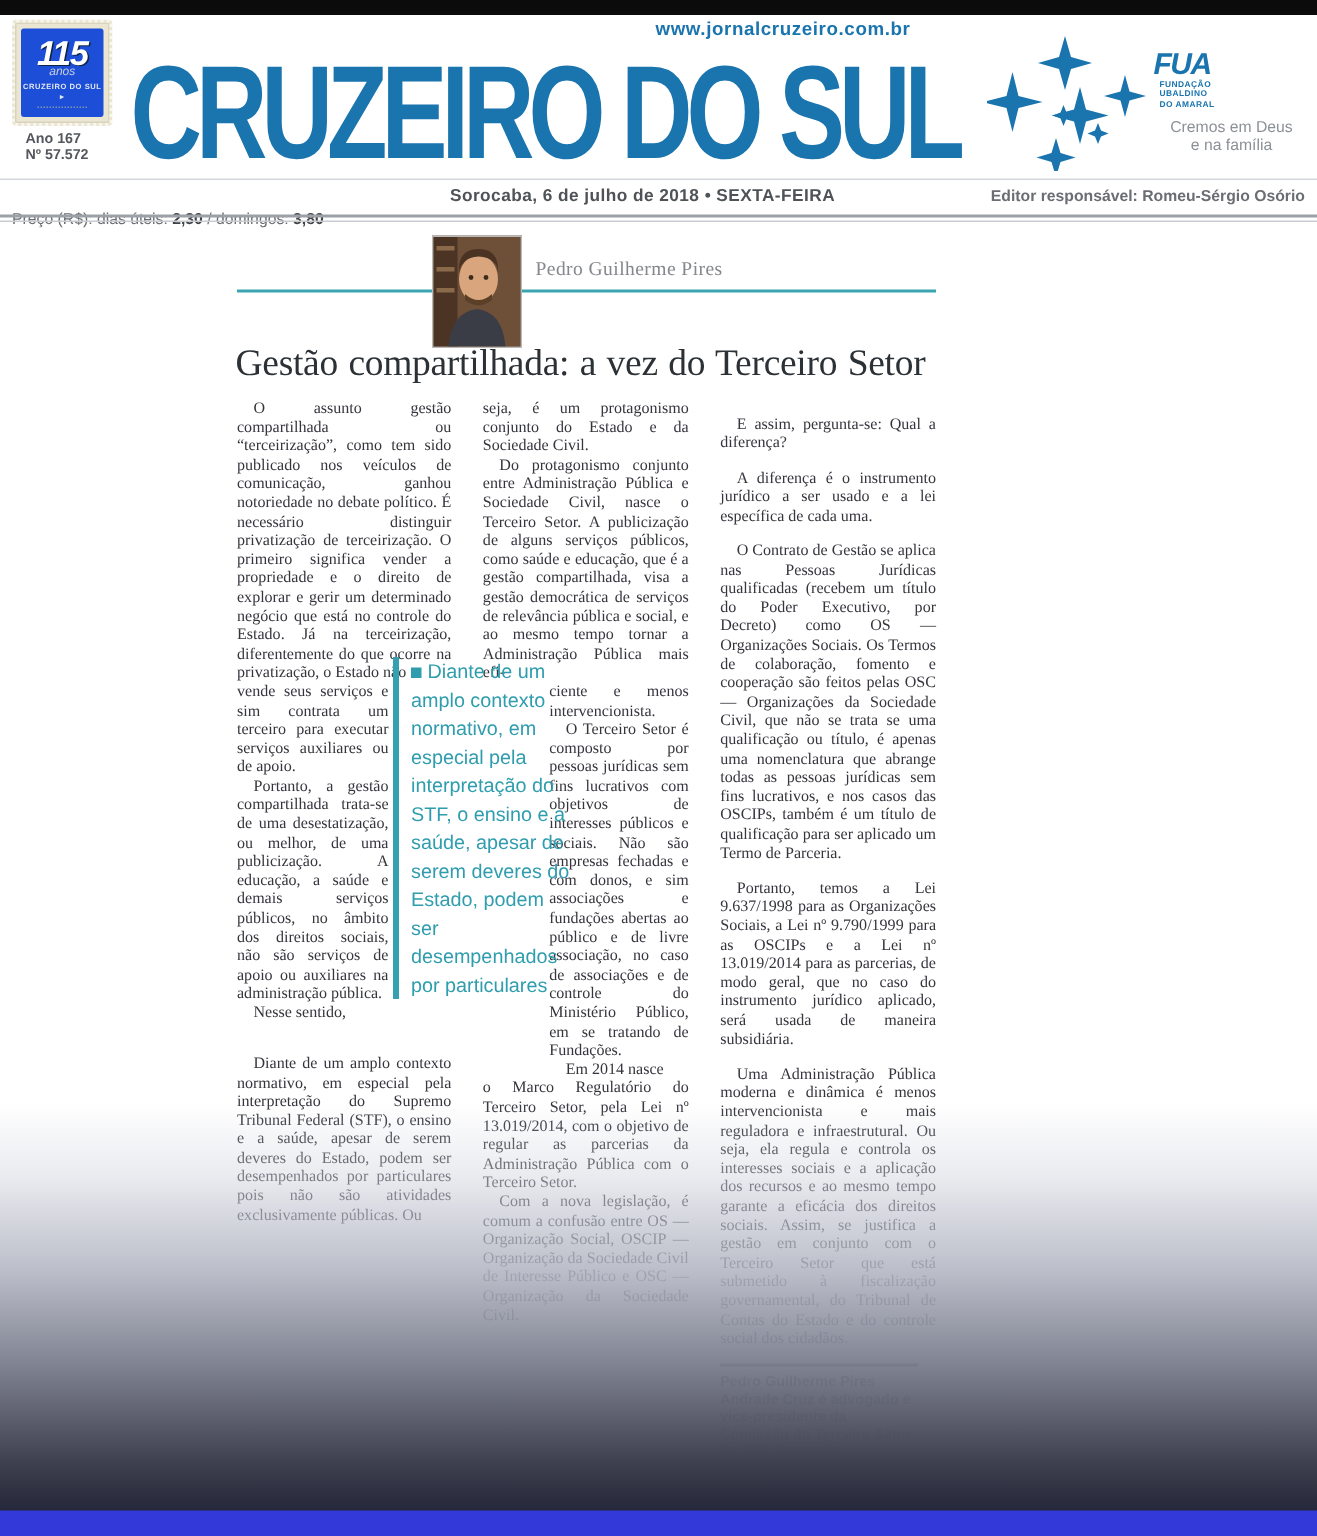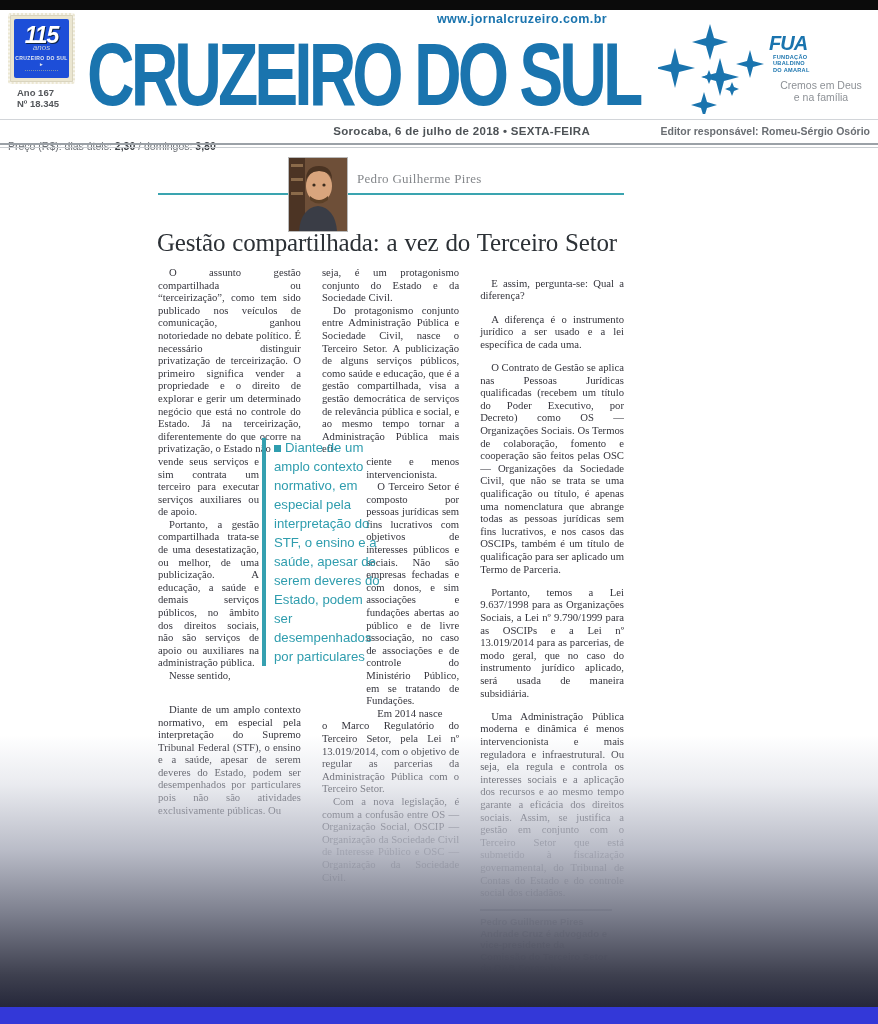--- a/index.html
+++ b/index.html
@@ -32,21 +32,21 @@
   #fua-lines{margin-left:4px;font-size:5.6px;line-height:6.4px;font-weight:bold;color:#1a74ae;letter-spacing:.3px;padding-top:2px;}
   #fua-motto{margin-top:6px;text-align:center;font-size:10.5px;line-height:12px;color:#8d9196;}
 
   .hrule{left:0;width:878px;background:#d2d5d9;height:1px;}
   #ruleA{top:119px;}
   #ruleB{top:143px;height:2px;background:#9ba1a7;}
   #ruleC{top:147px;background:#c8ccd0;}
 
   #price-line{left:8px;top:140px;font-size:10.5px;color:#6a6e73;}
   #price-line b{color:#3f4348;}
-  #date-line{left:300px;top:125px;width:290px;text-align:right;font-size:11.5px;font-weight:bold;color:#4e5357;letter-spacing:.3px;}
+  #date-line{left:300px;top:125px;width:290px;text-align:left;font-size:11.5px;font-weight:bold;color:#4e5357;letter-spacing:.3px;}
   #editor-line{right:8px;top:125px;font-size:10.5px;font-weight:bold;color:#6a6e73;}
 
   
   #teal-rule{left:158px;top:193px;width:466px;height:2px;background:#3aa4b0;}
   #author-photo{left:288px;top:157px;width:58px;height:73px;border:1px solid #b9b9b9;background:#6e4f38;z-index:2;}
   #author-pre{left:357px;top:171px;font-size:13px;color:#84878b;letter-spacing:.3px;font-family:Liberation Serif, serif;}
   #author-name{left:355px;top:190px;font-size:26px;color:#36a3b3;letter-spacing:.5px;}
 
   #headline{left:157px;top:229px;width:470px;font-size:25px;color:#2c3136;letter-spacing:-.2px;word-spacing:1px;white-space:nowrap;font-family:Liberation Serif, serif;}
 
@@ -85,21 +85,21 @@
     <div id="stamp-inner">
       <div id="stamp-num">115</div>
       <div id="stamp-anos">anos</div>
       <div id="stamp-brand">CRUZEIRO DO SUL ▸</div>
       <div id="stamp-dots"></div>
     </div>
   </div>
 
   <div id="edition-block" class="abs">
     <div>Ano 167</div>
-    <div>Nº 18.345</div>
+    <div>Nº 57.572</div>
   </div>
 
   <div id="website" class="abs">www.jornalcruzeiro.com.br</div>
 
   <div id="masthead" class="abs">CRUZEIRO DO SUL</div>
 
   <svg id="stars" class="abs" width="108" height="92" viewBox="0 0 108 92">
     <g fill="#1a74ae">
       <polygon points="52,2 56,16 70,20 56,24 52,38 48,24 34,20 48,16"></polygon>
       <polygon points="17,26 21,42 37,46 21,50 17,66 13,50 -3,46 13,42"></polygon>

